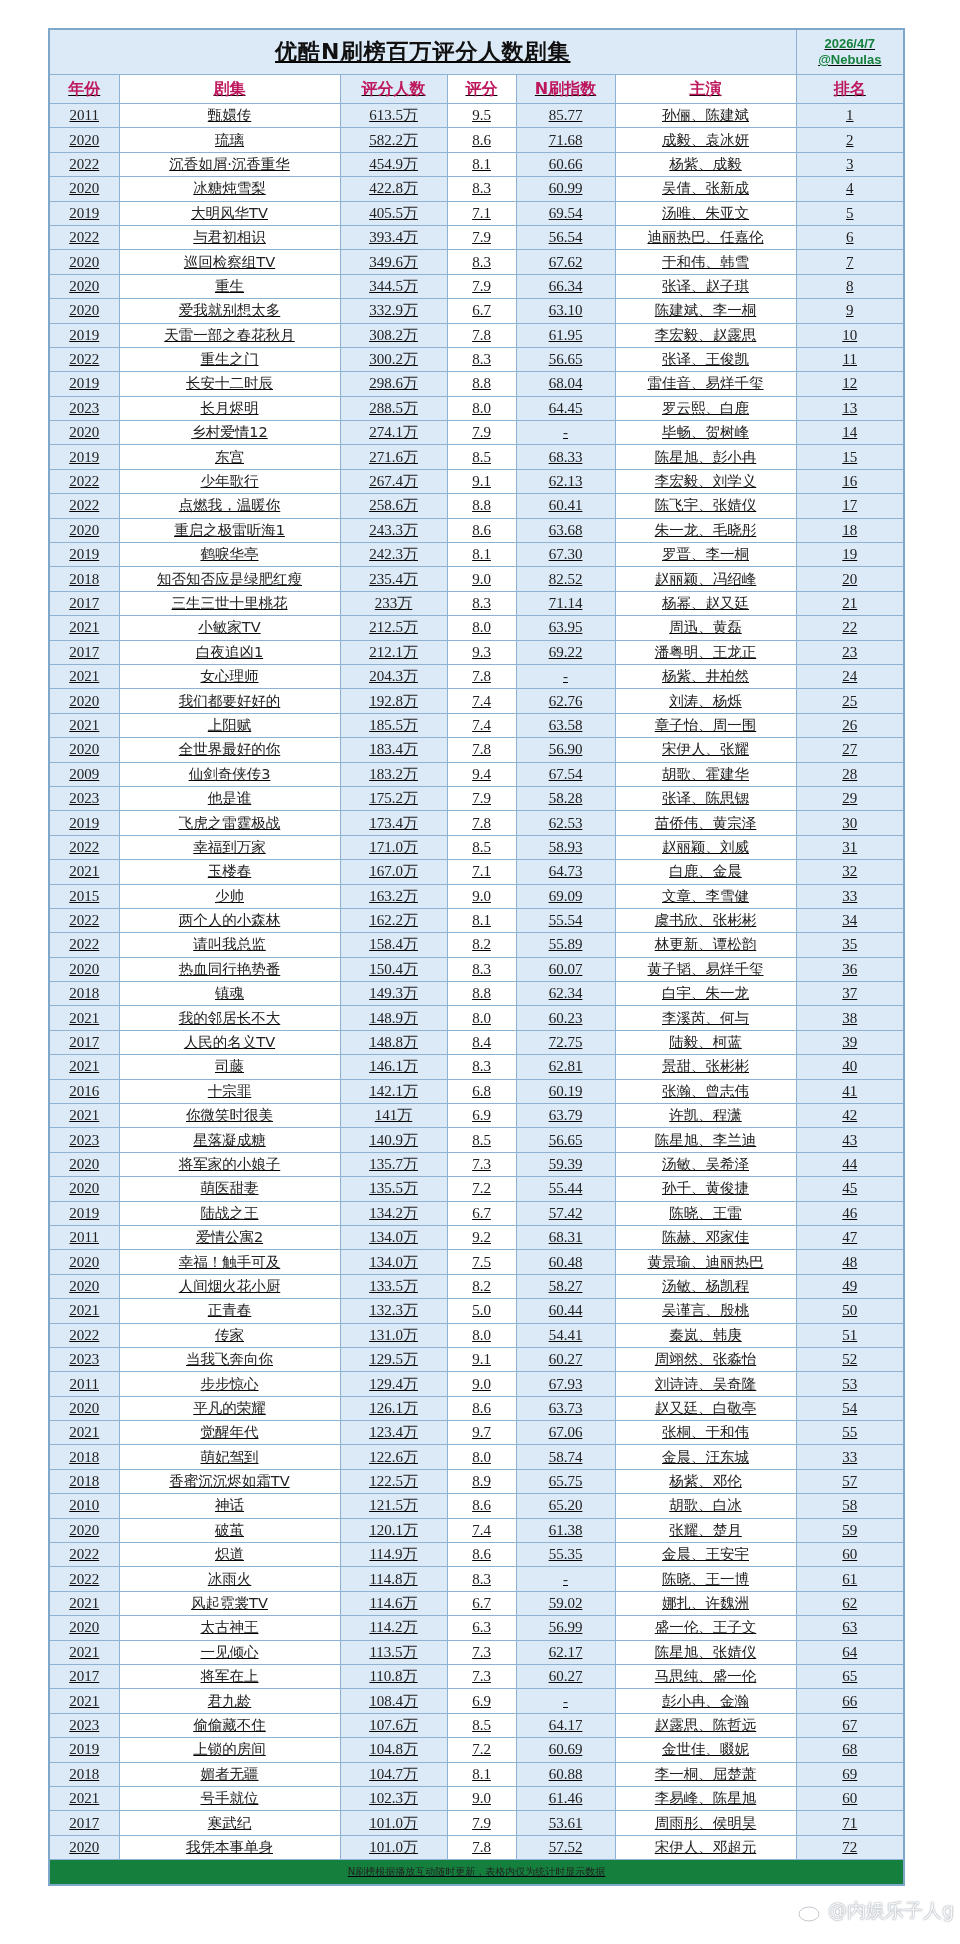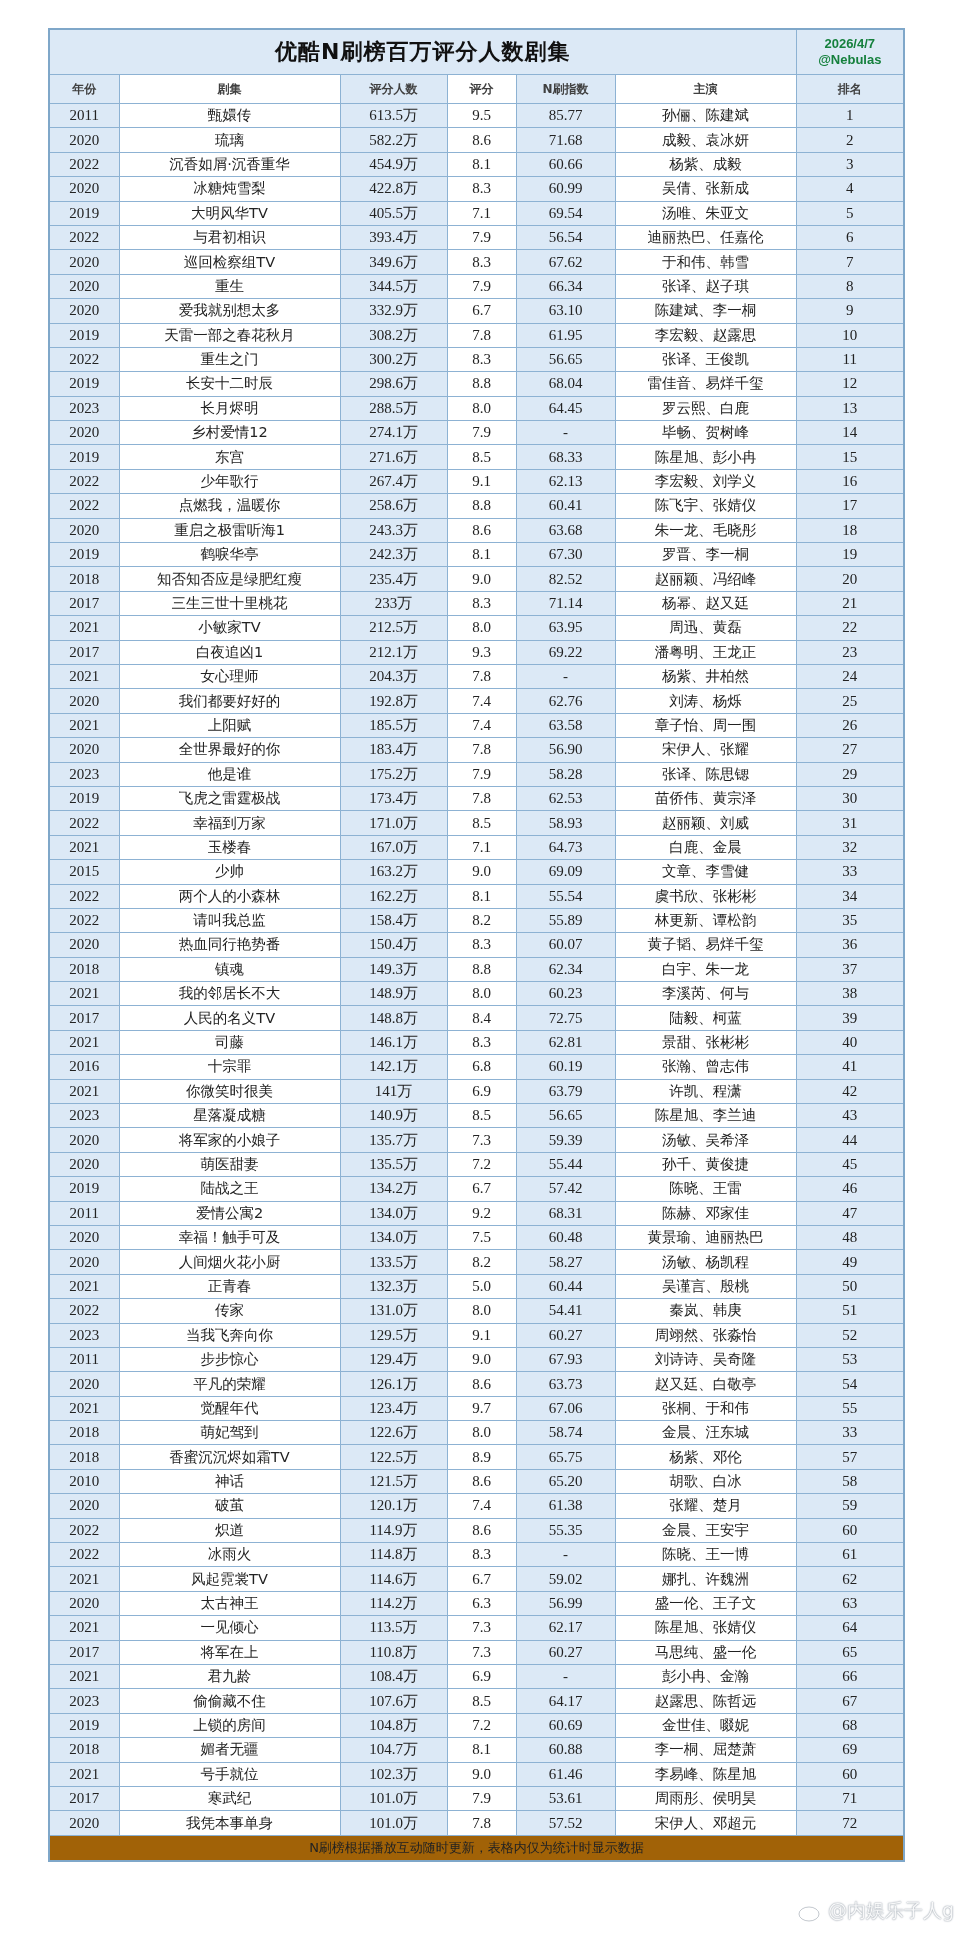--- a/index.html
+++ b/index.html
@@ -18,20 +18,21 @@
       position: absolute;
       left: 48px;
       top: 28px;
       width: 855px;
     }
     table.rank-table {
       border-collapse: collapse;
       width: 855px;
       table-layout: fixed;
       border: 2px solid #7fa7c9;
+      text-decoration: underline;
     }
     table.rank-table td, table.rank-table th {
       border: 1.5px solid #8db2d3;
       text-align: center;
       padding: 0;
       overflow: hidden;
       white-space: nowrap;
     }
     .title-row td {
       height: 44px;
@@ -49,44 +50,44 @@
       font-weight: bold;
       font-size: 13px;
       line-height: 16px;
       color: #15803d;
     }
     .stamp-cell span { display: block; }
     .head-row th {
       height: 28px;
       font-family: "DejaVu Sans", "Liberation Sans", sans-serif;
       font-weight: bold;
-      font-size: 12px;
-      color: #404040;
+      font-size: 16px;
+      color: #be185d;
     }
     .data-row td {
       height: 23.4px;
       font-size: 14px;
       color: #222;
       line-height: 23px;
     }
     .data-row td.cjk {
       font-family: "DejaVu Sans", "Liberation Sans", sans-serif;
       font-size: 14.5px;
     }
     .data-row td.num {
       font-family: "Liberation Serif", "DejaVu Serif", serif;
       font-size: 15px;
     }
     .col-blue { background: #dce9f6; }
     .col-white { background: #ffffff; }
     .footer-row td {
       height: 24px;
-      background: #a16207;
+      background: #15803d;
       font-family: "DejaVu Sans", "Liberation Sans", sans-serif;
-      font-size: 13px;
+      font-size: 10px;
       color: #222;
     }
     .watermark {
       position: absolute;
       right: 6px;
       top: 1898px;
       font-family: "DejaVu Sans", "Liberation Sans", sans-serif;
       font-size: 19px;
       color: rgba(255,255,255,0.92);
       text-shadow: 0 0 1px #9aa3ad, 0 0 2px #9aa3ad;
@@ -369,20 +370,29 @@
         <tr class="data-row">
           <td class="col-blue num">2020</td>
           <td class="col-white cjk">全世界最好的你</td>
           <td class="col-blue num">183.4万</td>
           <td class="col-white num">7.8</td>
           <td class="col-blue num">56.90</td>
           <td class="col-white cjk">宋伊人、张耀</td>
           <td class="col-blue num">27</td>
         </tr>
         <tr class="data-row">
+          <td class="col-blue num">2009</td>
+          <td class="col-white cjk">仙剑奇侠传3</td>
+          <td class="col-blue num">183.2万</td>
+          <td class="col-white num">9.4</td>
+          <td class="col-blue num">67.54</td>
+          <td class="col-white cjk">胡歌、霍建华</td>
+          <td class="col-blue num">28</td>
+        </tr>
+        <tr class="data-row">
           <td class="col-blue num">2023</td>
           <td class="col-white cjk">他是谁</td>
           <td class="col-blue num">175.2万</td>
           <td class="col-white num">7.9</td>
           <td class="col-blue num">58.28</td>
           <td class="col-white cjk">张译、陈思锶</td>
           <td class="col-blue num">29</td>
         </tr>
         <tr class="data-row">
           <td class="col-blue num">2019</td>

